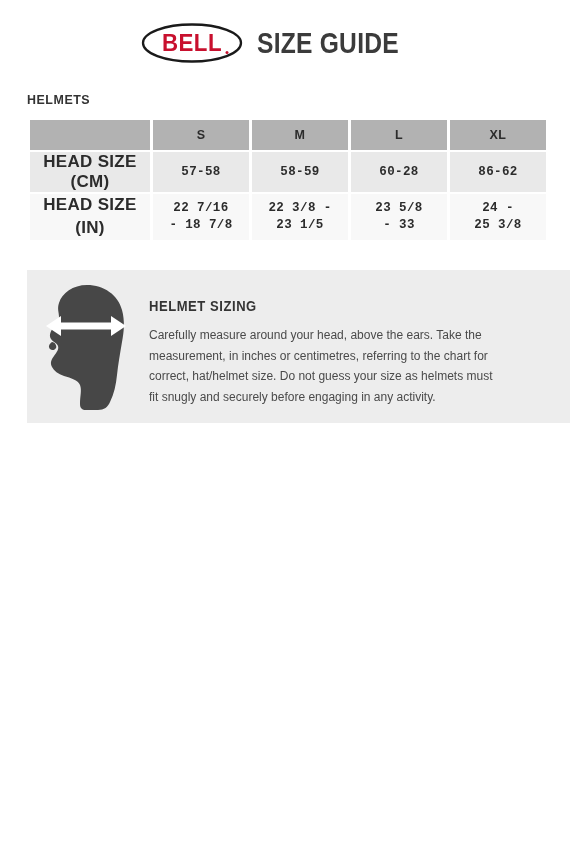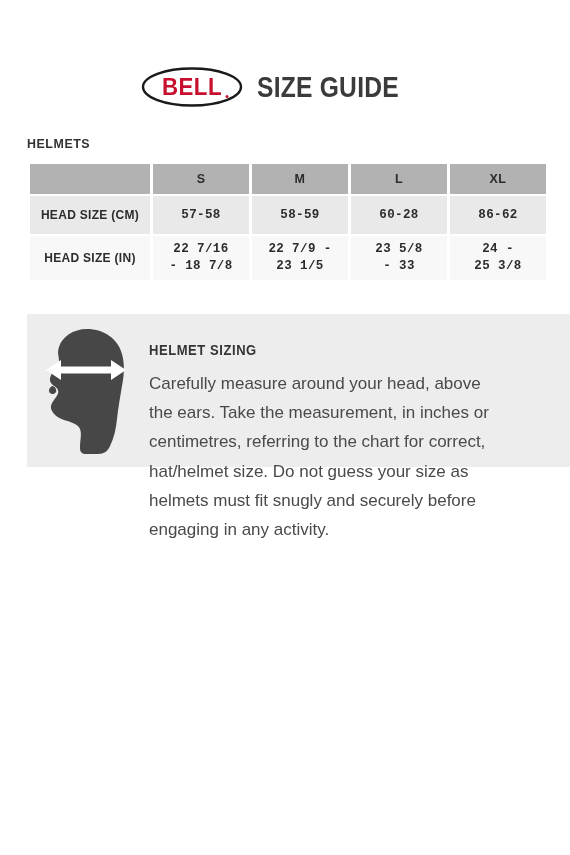--- a/index.html
+++ b/index.html
@@ -24,21 +24,20 @@
 
   
   .header {
     display: flex;
     align-items: center;
     justify-content: center;
     gap: 15px;
     height: 80px;
     padding-top: 6px;
     box-sizing: border-box;
-    margin-top: 44px;
   }
 
   .bell-logo {
     position: relative;
     width: 104px;
     height: 40px;
     display: flex;
     align-items: center;
     justify-content: center;
   }
@@ -105,21 +104,21 @@
   tbody tr.row-cm td {
     background: #e9e9e9;
     height: 38px;
   }
   tbody tr.row-in td {
     background: #f8f8f8;
     height: 44px;
     line-height: 1.35;
   }
   td.row-label {
-    font-size: 12px;
+    font-size: 17px;
     letter-spacing: 0.3px;
     margin-top: 12px;
   }
   .cell-lines { display: block; font-family: Liberation Mono, monospace; }
   .cell-lines span { display: block; }
 
   
   .info-panel {
     position: absolute;
     left: 27px;
@@ -151,21 +150,21 @@
     font-size: 14px;
     font-weight: bold;
     color: #343434;
     letter-spacing: 0.6px;
     transform: scaleX(0.93);
     transform-origin: left center;
     margin: 0 0 11px 0;
     white-space: nowrap;
   }
   .info-body {
-    font-size: 17px;
+    font-size: 12px;
     color: #4a4a4a;
     line-height: 1.72;
     margin: 0;
     max-width: 345px;
   }
 </style>
 </head>
 <body>
 
 <div class="page">
@@ -227,21 +226,21 @@
       <tr class="row-in">
         <td class="row-label">HEAD SIZE (IN)</td>
         <td>
           <span class="cell-lines">
             <span>22 7/16</span>
             <span>- 18 7/8</span>
           </span>
         </td>
         <td>
           <span class="cell-lines">
-            <span>22 7/9 -</span>
+            <span>22 3/8 -</span>
             <span>23 1/5</span>
           </span>
         </td>
         <td>
           <span class="cell-lines">
             <span>23 5/8</span>
             <span>- 33</span>
           </span>
         </td>
         <td>

